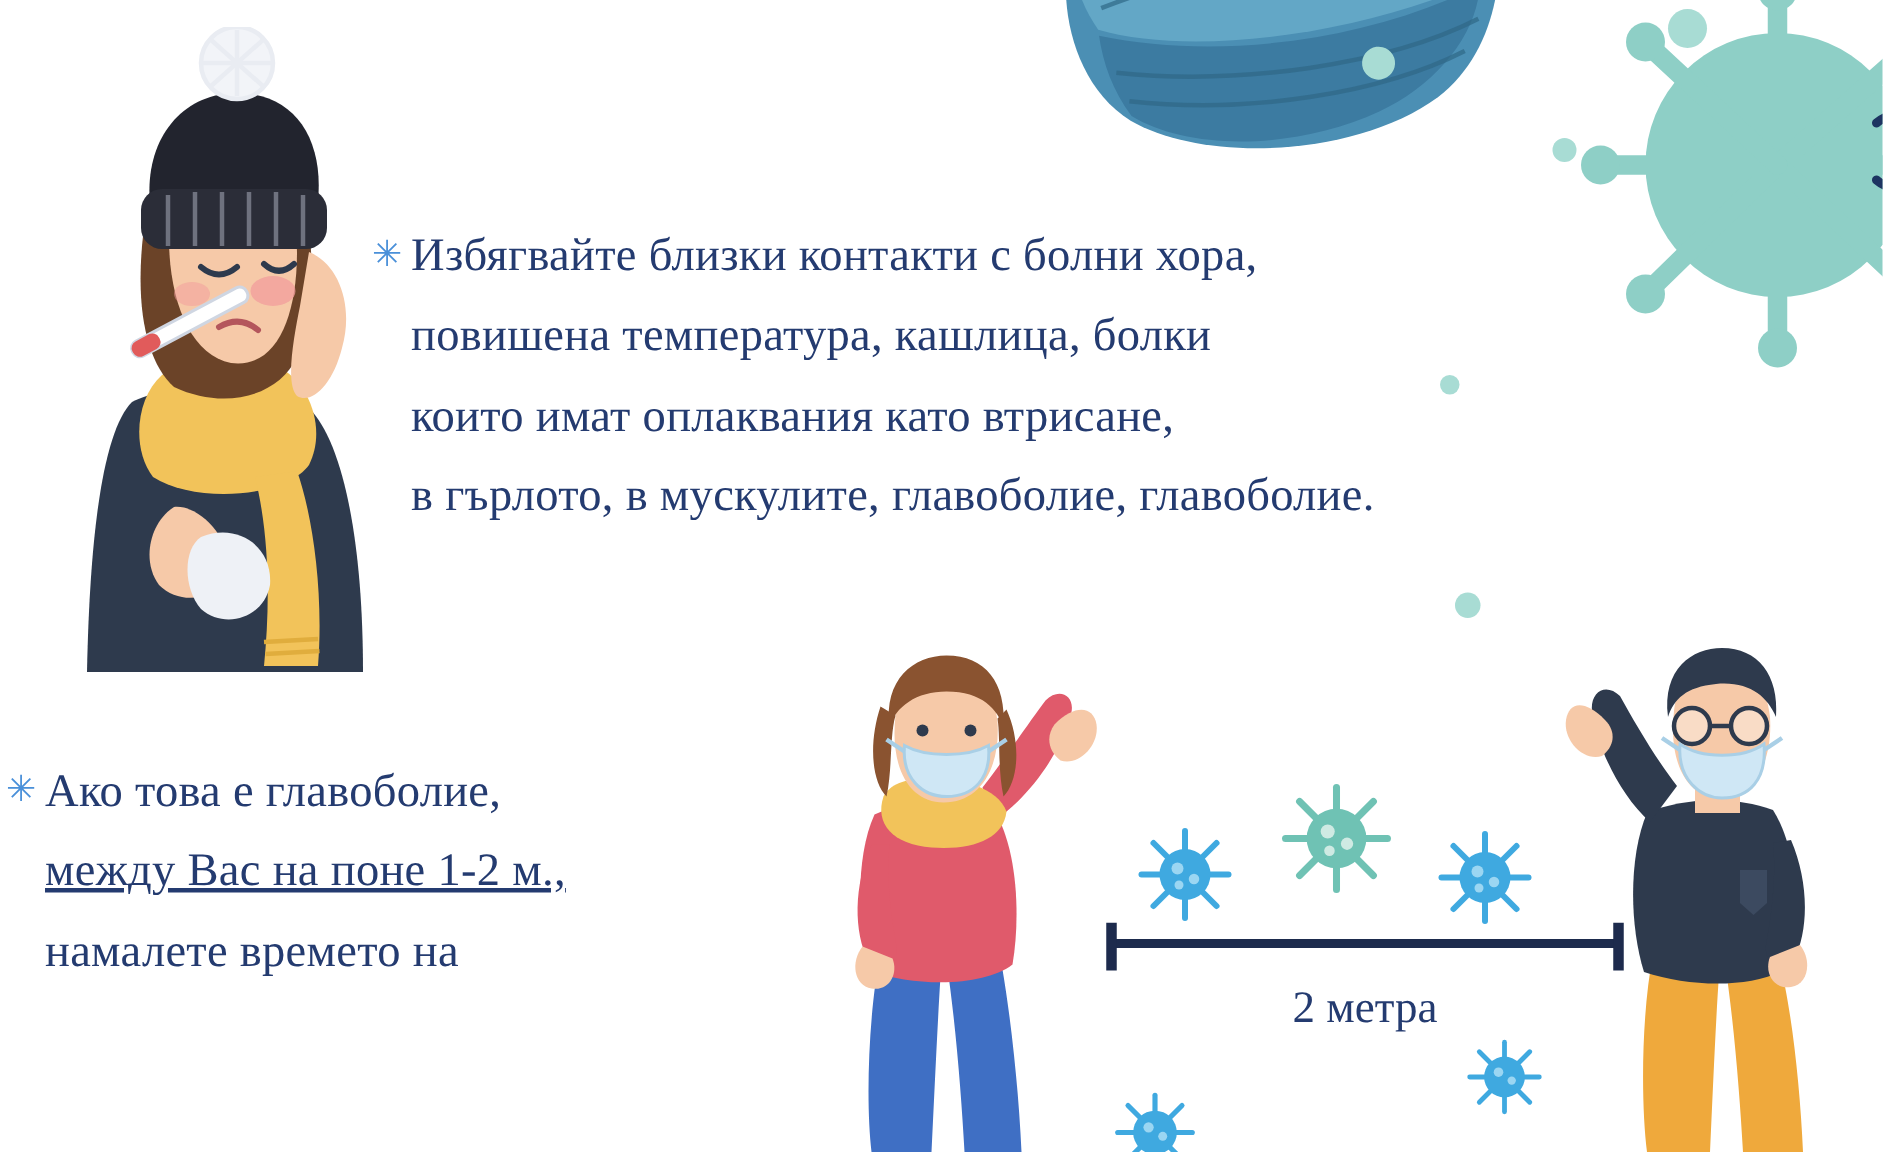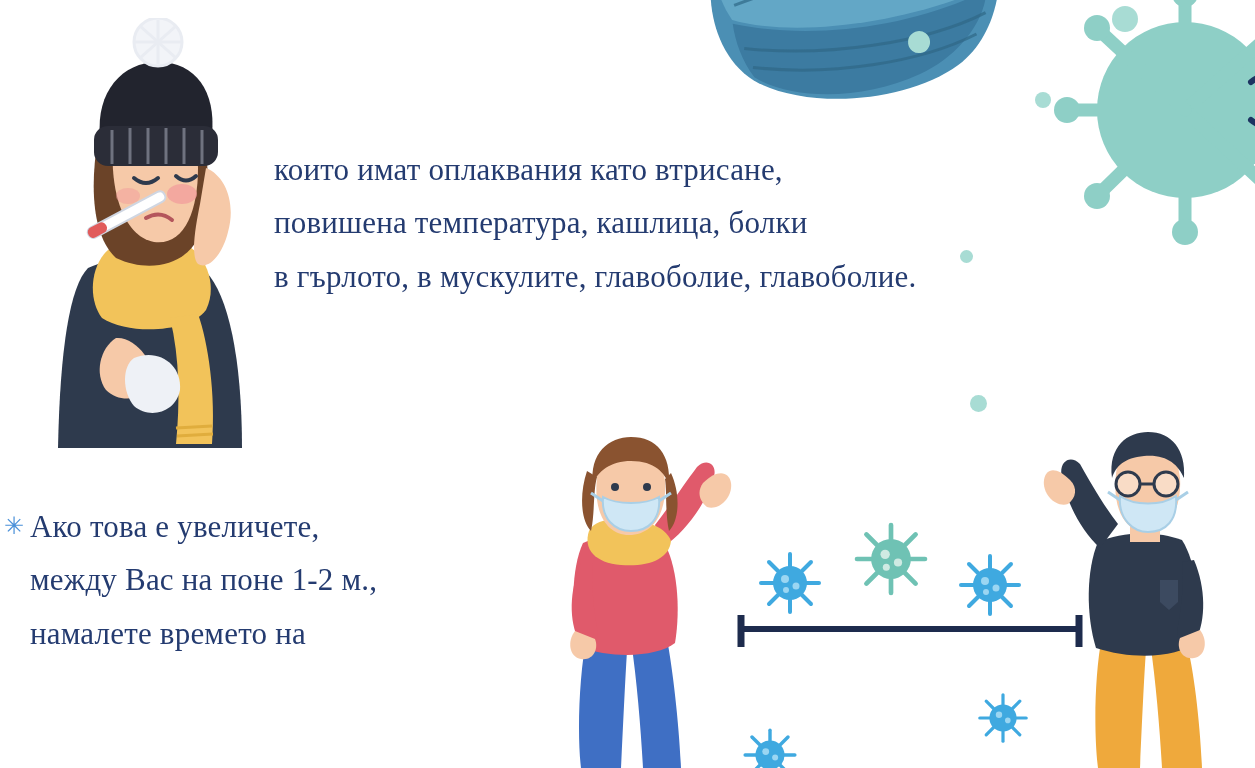--- a/index.html
+++ b/index.html
@@ -230,36 +230,39 @@
       </g>
 
       <path d="M176 150 C196 158 206 186 198 214 C192 238 178 252 168 246 C160 238 166 206 170 186 Z" fill="#f6c9a8"></path>
 
       <path d="M86 320 C70 330 64 356 76 372 C90 386 114 382 122 366 C128 348 106 318 86 320 Z" fill="#f6c9a8"></path>
       <path d="M104 340 C128 330 152 346 150 372 C146 394 120 402 104 388 C92 374 92 348 104 340 Z" fill="#eef1f6"></path>
     </svg>
   </div>
 
   <div class="para para-1">
+    <div class="line">
+      <span class="bullet">✳</span><span>Избягвайте близки контакти с болни хора,</span>
+    </div>
+    <div class="line" style="padding-left:26px;">
+      <span>повишена температура, кашлица, болки</span>
+    </div>
     <div class="line" style="padding-left:26px;">
       <span>които имат оплаквания като втрисане,</span>
     </div>
     <div class="line" style="padding-left:26px;">
-      <span>повишена температура, кашлица, болки</span>
-    </div>
-    <div class="line" style="padding-left:26px;">
       <span>в гърлото, в мускулите, главоболие, главоболие.</span>
     </div>
   </div>
 
   <div class="para para-2">
     <div class="line">
-      <span class="bullet">✳</span><span>Ако това е увеличете,</span>
-    </div>
-    <div class="line" style="padding-left:26px;">
+      <span class="bullet">✳</span><span>Ако това е главоболие,</span>
+    </div>
+    <div class="line" style="padding-left:26px;text-decoration:underline;">
       <span>между Вас на поне 1-2 м.,</span>
     </div>
     <div class="line" style="padding-left:26px;">
       <span>намалете времето на</span>
     </div>
   </div>
 
   <div class="girl">
     <svg viewBox="0 0 200 333" width="200" height="333" aria-hidden="true">
 
@@ -422,14 +425,15 @@
     </svg>
   </div>
 
   <div class="measure">
     <svg viewBox="0 0 350 40" width="350" height="40" aria-hidden="true">
       <line x1="6" y1="14" x2="344" y2="14" stroke="#1d2b4d" stroke-width="6"></line>
       <line x1="6" y1="0" x2="6" y2="32" stroke="#1d2b4d" stroke-width="7"></line>
       <line x1="344" y1="0" x2="344" y2="32" stroke="#1d2b4d" stroke-width="7"></line>
     </svg>
   </div>
+  <div class="measure-label">2 метра</div>
 
 </div>
 
 </body></html>

